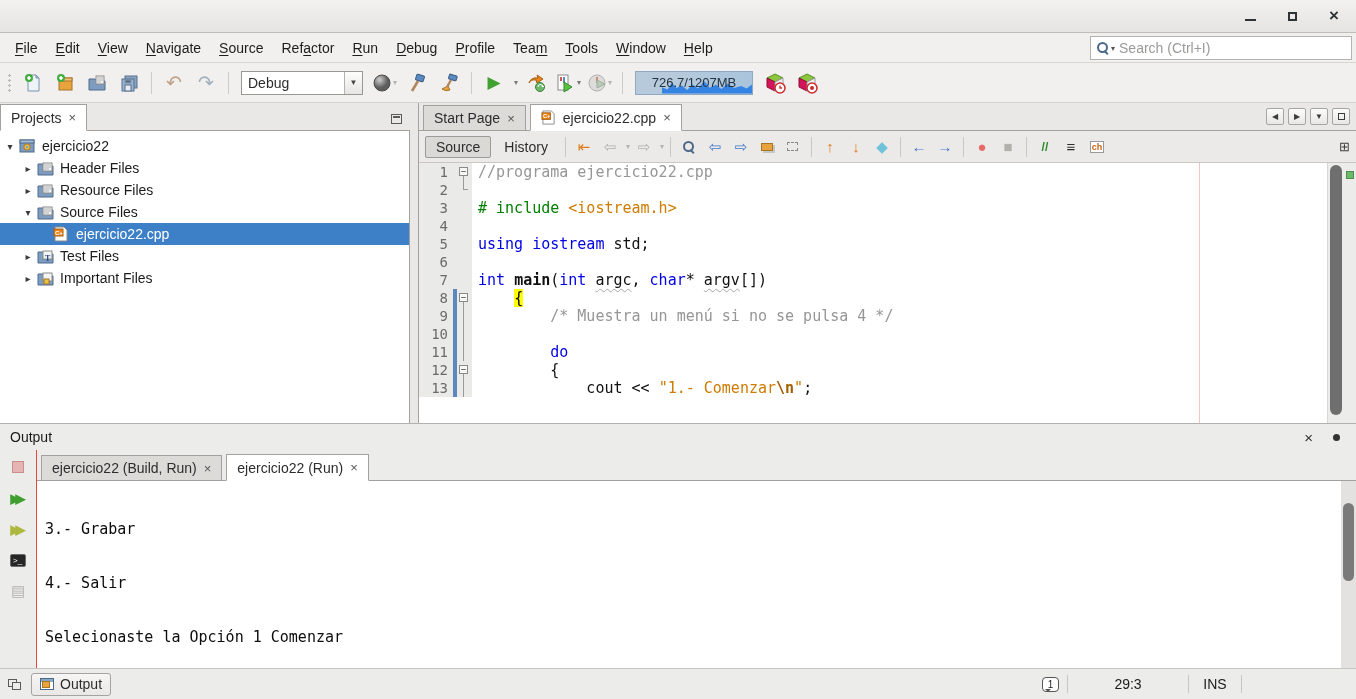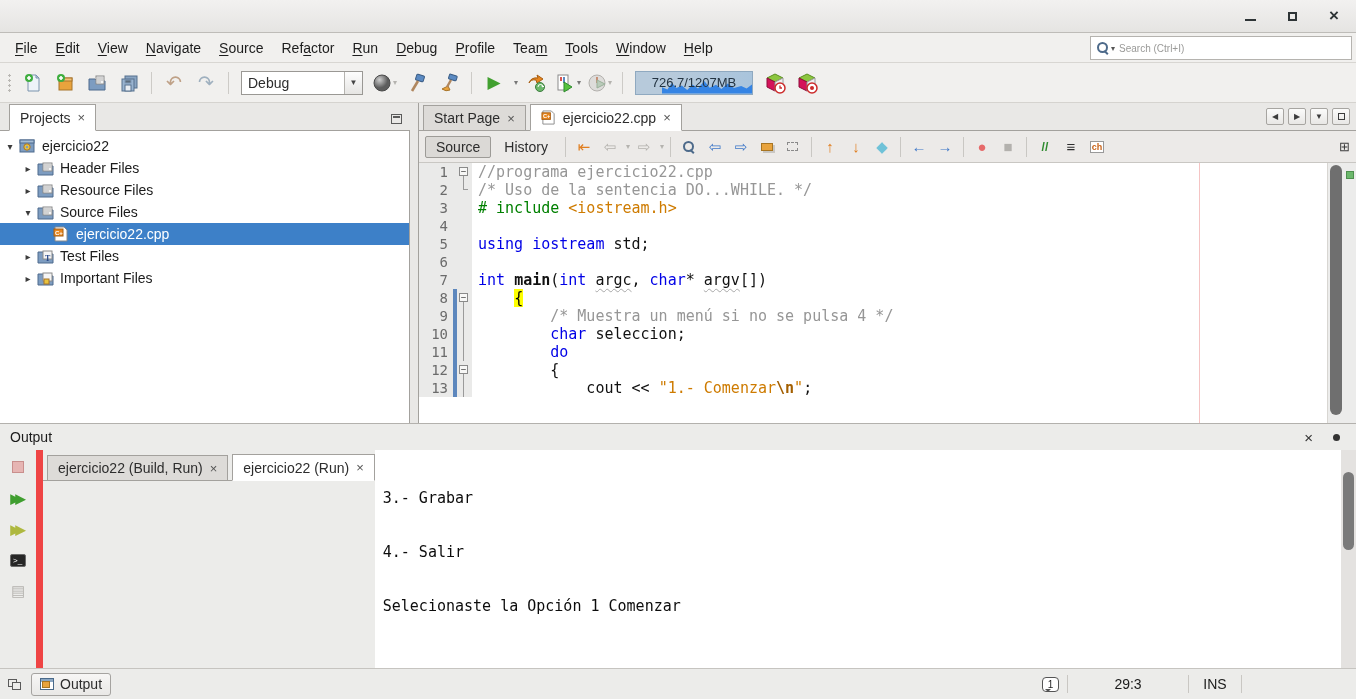--- a/index.html
+++ b/index.html
@@ -16,21 +16,21 @@
 
   
   #menubar { height:30px; background:#f1f0ee; border-bottom:1px solid #d8d6d2; display:flex; align-items:center; padding-left:6px; position:relative; }
   .menu-item { padding:4px 9px; font-size:14px; color:#1d1d1d; cursor:default; }
   .menu-item u { text-decoration:underline; text-underline-offset:2px; }
   #searchbox { position:absolute; right:4px; top:3px; width:262px; height:24px; background:#fff; border:1px solid #b5b3af; display:flex; align-items:center; padding:0 4px; }
   .mag { position:relative; width:12px; height:12px; margin:0 2px; }
   .mag::before { content:""; position:absolute; left:0; top:0; width:7px; height:7px; border:2px solid #4d6a8a; border-radius:50%; }
   .mag::after { content:""; position:absolute; left:8px; top:8px; width:5px; height:2px; background:#4d6a8a; transform:rotate(45deg); transform-origin:0 0; }
   .mag-caret { font-size:8px; color:#555; margin-right:4px; }
-  #search-input { border:0; outline:0; flex:1; font-size:10px; color:#4d7c0f; background:transparent; }
+  #search-input { border:0; outline:0; flex:1; font-size:14px; color:#4d7c0f; background:transparent; }
   #search-input::placeholder { color:#9a9a98; }
 
   
   #toolbar { height:40px; background:#f1f0ee; border-bottom:1px solid #d5d3cf; display:flex; align-items:center; padding:0 4px; gap:4px; }
   .grip { width:5px; height:20px; margin:0 3px; background-image:radial-gradient(#b9b7b3 1px, transparent 1.2px); background-size:5px 5px; }
   .tbtn { width:28px; height:28px; display:flex; align-items:center; justify-content:center; border:1px solid transparent; border-radius:2px; position:relative; }
   .tsep { width:1px; height:22px; background:#cdcbc7; margin:0 4px; }
   .caret { font-size:8px; color:#777; margin-left:2px; }
   .caret.dis { color:#b5b3af; }
   #config-combo { width:122px; height:24px; background:#fff; border:1px solid #9a9894; display:flex; align-items:center; font-size:14px; padding-left:6px; margin:0 4px; }
@@ -110,21 +110,21 @@
   .oh-close { font-size:15px; color:#333; margin-right:20px; }
   .oh-dot { width:7px; height:7px; border-radius:50%; background:#333; margin-right:6px; }
   #out-body { flex:1; display:flex; min-height:0; }
   #out-rail { width:36px; display:flex; flex-direction:column; align-items:center; padding-top:6px; gap:9px; }
   .rbtn { width:22px; height:22px; display:flex; align-items:center; justify-content:center; }
   .stop-sq { width:12px; height:12px; background:#e6b5b3; border:1px solid #c98f8d; }
   .rerun { font-size:13px; letter-spacing:-5px; padding-right:5px; color:#3f9e2f; font-weight:bold; }
   .rerun.alt { color:#aeb83f; }
   .termico { width:16px; height:13px; background:#262626; border:1px solid #6a6a6a; border-radius:2px; color:#fff; font-size:8px; line-height:11px; padding-left:2px; }
   .clearico { font-size:15px; color:#b3b1ad; }
-  #out-main { flex:1; display:flex; flex-direction:row; min-width:0; border-left:7px solid #ef4444; }
+  #out-main { flex:1; display:flex; flex-direction:column; min-width:0; border-left:1px solid #ef4444; }
   #out-tabs { height:31px; display:flex; align-items:flex-end; border-bottom:1px solid #a3a19d; background:#ececea; }
   #out-content { flex:1; background:#fff; display:flex; min-height:0; }
   #out-lines { flex:1; font-family:"DejaVu Sans Mono","Liberation Mono",monospace; font-size:15px; line-height:18px; color:#0c0c0c; padding:3px 0 0 8px; white-space:pre; }
   #oscroll { width:15px; background:#e4e2e0; position:relative; }
   #oscroll .thumb { position:absolute; left:2px; right:2px; top:22px; height:78px; background:#7a7a7a; border-radius:7px; }
 
   
   #statusbar { height:31px; border-top:1px solid #c6c4c0; background:#ececea; display:flex; align-items:center; padding:0 8px; font-size:14px; }
   .dockico { position:relative; width:13px; height:11px; margin-right:10px; }
   .dockico i { position:absolute; border:1px solid #5a5a5a; background:#ececea; }
@@ -287,21 +287,21 @@
         <circle cx="16" cy="16" r="5" fill="#fff" stroke="#cc2a2a" stroke-width="1.5"></circle>
         <circle cx="16" cy="16" r="2" fill="#cc2a2a"></circle>
       </svg>
   </span>
 </div>
 
 <div id="main">
 
   <div id="projects">
     <div class="tabrow">
-      <div class="tab active" style="margin-left:9px">
+      <div class="tab active" style="margin-left:0">
         <span>Projects</span>
         <span class="tclose">×</span>
       </div>
       <span class="phdr-min">
           <i></i>
         </span>
     </div>
     <div id="projects-body">
       <div class="trow" style="padding-left:4px">
         <span class="tarrow">▾</span>
@@ -449,29 +449,29 @@
       <span class="ebtn">
           <span class="chsrc">ch</span>
         </span>
       <span class="spliticon">⊞</span>
     </div>
 
     <div id="codewrap">
       <div id="code-lines">
         <div class="marginline"></div>
       <div class="cl"><span class="gut"><span class="ln">1</span><span class="chg"></span><span class="fold"><i class="fline below"></i><i class="fbox">−</i></span></span><span class="ct"><span class="cm">//programa ejercicio22.cpp</span></span></div>
-          <div class="cl"><span class="gut"><span class="ln">2</span><span class="chg"></span><span class="fold"><i class="fend"></i></span></span><span class="ct"><span class="cm">/* Uso de la sentencia DO...WHILE. */</span></span></div>
+          <div class="cl"><span class="gut"><span class="ln">2</span><span class="chg"></span><span class="fold"><i class="fend"></i></span></span></div>
           <div class="cl"><span class="gut"><span class="ln">3</span><span class="chg"></span><span class="fold"></span></span><span class="ct"><span class="pp"># include</span><span class="pl"> </span><span class="inc">&lt;iostream.h&gt;</span></span></div>
           <div class="cl"><span class="gut"><span class="ln">4</span><span class="chg"></span><span class="fold"></span></span><span class="ct"></span></div>
           <div class="cl"><span class="gut"><span class="ln">5</span><span class="chg"></span><span class="fold"></span></span><span class="ct"><span class="kw">using</span><span class="pl"> </span><span class="kw">iostream</span><span class="pl"> std;</span></span></div>
           <div class="cl"><span class="gut"><span class="ln">6</span><span class="chg"></span><span class="fold"></span></span><span class="ct"></span></div>
           <div class="cl"><span class="gut"><span class="ln">7</span><span class="chg"></span><span class="fold"></span></span><span class="ct"><span class="kw">int</span><span class="pl"> </span><span class="fn">main</span><span class="pl">(</span><span class="kw">int</span><span class="pl"> </span><span class="wv">argc</span><span class="pl">, </span><span class="kw">char</span><span class="pl">* </span><span class="wv">argv</span><span class="pl">[])</span></span></div>
           <div class="cl"><span class="gut"><span class="ln">8</span><span class="chg on"></span><span class="fold"><i class="fline below"></i><i class="fbox">−</i></span></span><span class="ct"><span class="pl">    </span><span class="hl">{</span></span></div>
           <div class="cl"><span class="gut"><span class="ln">9</span><span class="chg on"></span><span class="fold"><i class="fline"></i></span></span><span class="ct"><span class="pl">        </span><span class="cm">/* Muestra un menú si no se pulsa 4 */</span></span></div>
-          <div class="cl"><span class="gut"><span class="ln">10</span><span class="chg on"></span><span class="fold"><i class="fline"></i></span></span><span class="ct"><span class="pl">        </span><span class="kw">char</span><span class="pl"> seleccion;</span></span></div>
+          <div class="cl"><span class="gut"><span class="ln">10</span><span class="chg on"></span><span class="fold"><i class="fline"></i></span></span></div>
           <div class="cl"><span class="gut"><span class="ln">11</span><span class="chg on"></span><span class="fold"><i class="fline"></i></span></span><span class="ct"><span class="pl">        </span><span class="kw">do</span></span></div>
           <div class="cl"><span class="gut"><span class="ln">12</span><span class="chg on"></span><span class="fold"><i class="fline below"></i><i class="fbox">−</i></span></span><span class="ct"><span class="pl">        {</span></span></div>
           <div class="cl"><span class="gut"><span class="ln">13</span><span class="chg on"></span><span class="fold"><i class="fline"></i></span></span><span class="ct"><span class="pl">            cout &lt;&lt; </span><span class="str">"1.- Comenzar</span><span class="esc">\n</span><span class="str">"</span><span class="pl">;</span></span></div>
         </div>
       <div id="escroll">
           <div class="thumb"></div>
         </div>
       <div id="estripe">
           <div class="ok"></div>
         </div>

